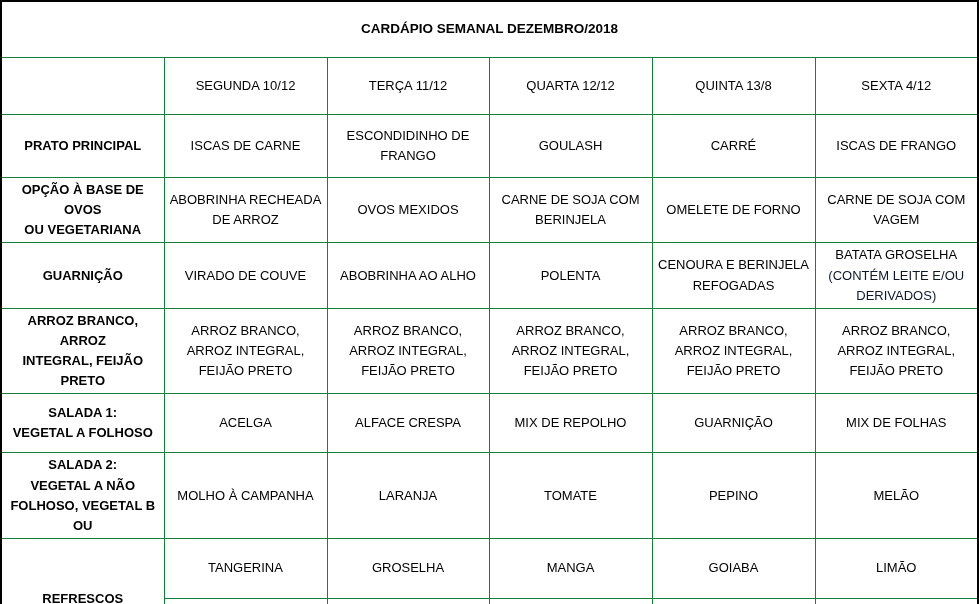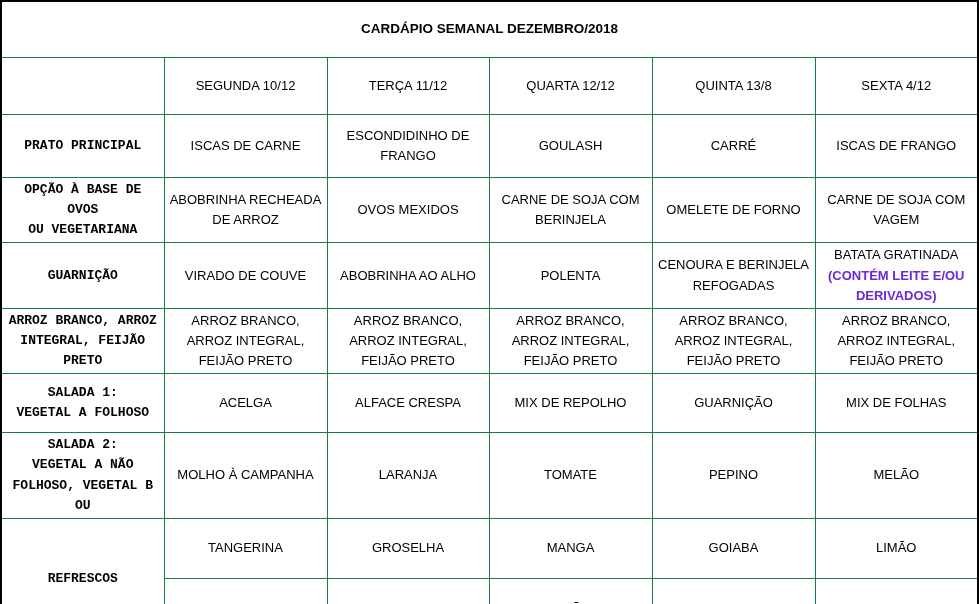--- a/index.html
+++ b/index.html
@@ -40,33 +40,32 @@
     font-size: 13.5px;
     height: 51px;
   }
   tr.r-head td {
     font-weight: normal;
     height: 52px;
   }
   td.rowhead {
     font-weight: bold;
     white-space: pre-line;
-    font-family: Liberation Mono, monospace;
   }
   tr.r1 td { height: 58px; }
   tr.r2 td { height: 58px; }
   tr.r3 td { height: 58px; }
   tr.r4 td { height: 55px; }
   tr.r5 td { height: 54px; }
   tr.r6 td { height: 57px; }
   tr.r7a td { height: 55px; }
   tr.r7b td { height: 56px; }
   .allergen {
-    color: #6d28d9;
-    font-weight: bold;
+    color: #0f172a;
+    font-weight: normal;
   }
 </style>
 </head>
 <body>
 
 <div class="sheet">
   <table class="menu">
     <colgroup>
       <col style="width:163px">
       <col style="width:163px">
@@ -109,21 +108,21 @@
       <td>CARNE DE SOJA COM VAGEM</td>
     </tr>
 
     <tr class="r3">
       <td class="rowhead">GUARNIÇÃO</td>
       <td>VIRADO DE COUVE</td>
       <td>ABOBRINHA AO ALHO</td>
       <td>POLENTA</td>
       <td>CENOURA E BERINJELA REFOGADAS</td>
       <td>
-        <div>BATATA GRATINADA</div>
+        <div>BATATA GROSELHA</div>
         <div class="allergen">(CONTÉM LEITE E/OU DERIVADOS)</div>
       </td>
     </tr>
 
     <tr class="r4">
       <td class="rowhead">ARROZ BRANCO, ARROZ
 INTEGRAL, FEIJÃO PRETO</td>
       <td>ARROZ BRANCO, ARROZ INTEGRAL, FEIJÃO PRETO</td>
       <td>ARROZ BRANCO, ARROZ INTEGRAL, FEIJÃO PRETO</td>
       <td>ARROZ BRANCO, ARROZ INTEGRAL, FEIJÃO PRETO</td>

